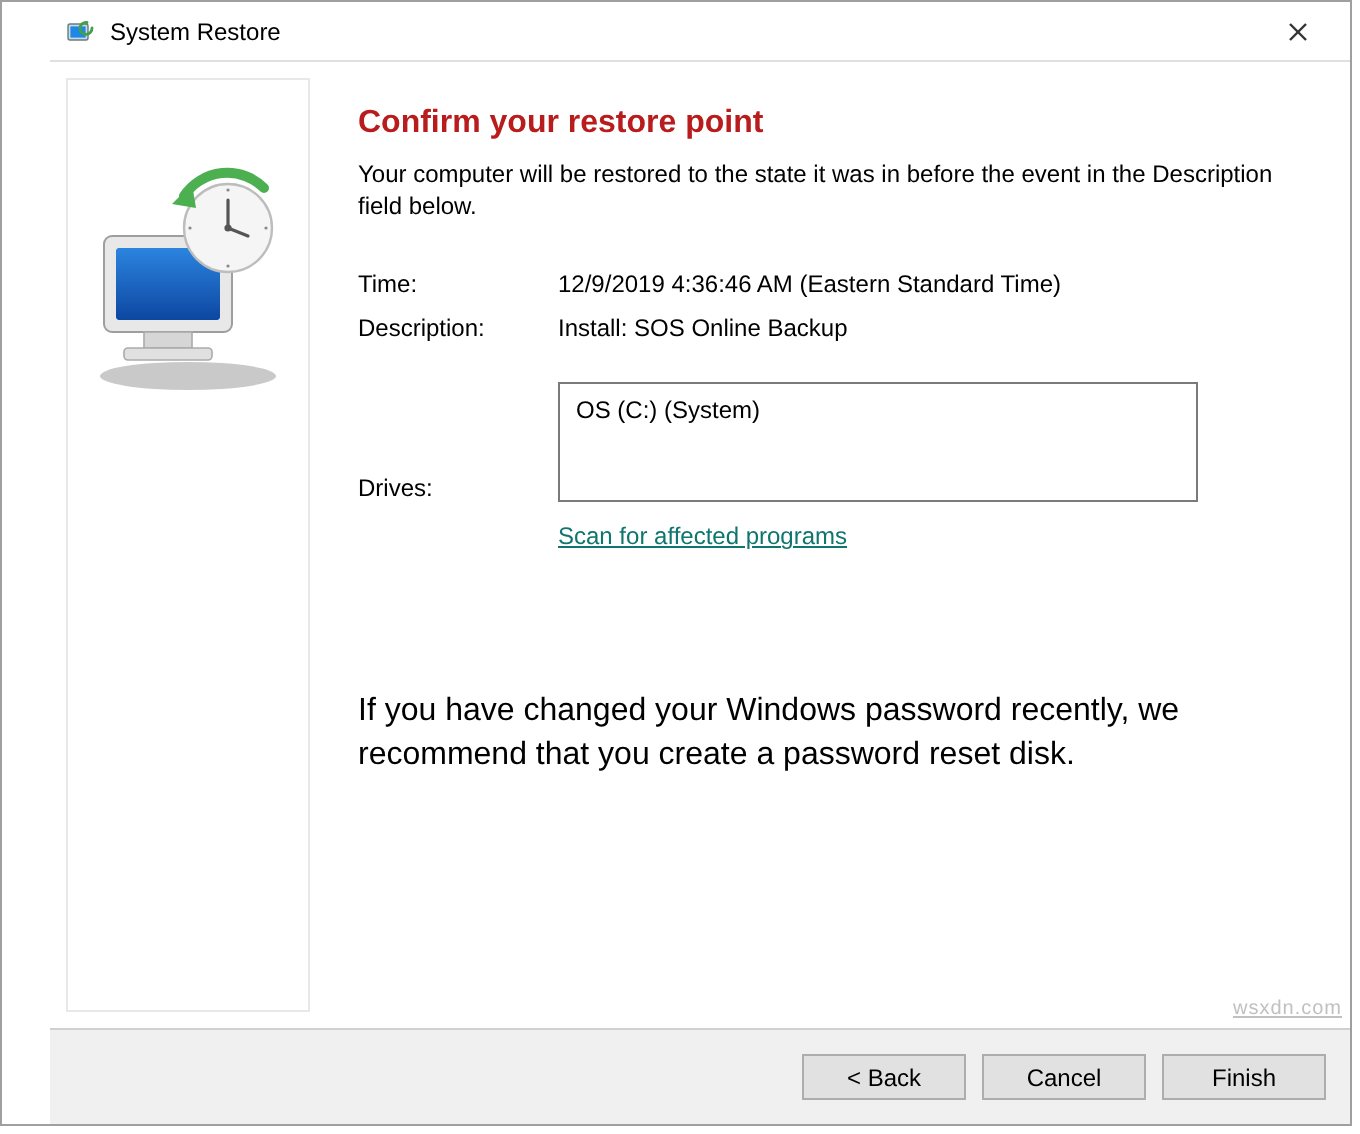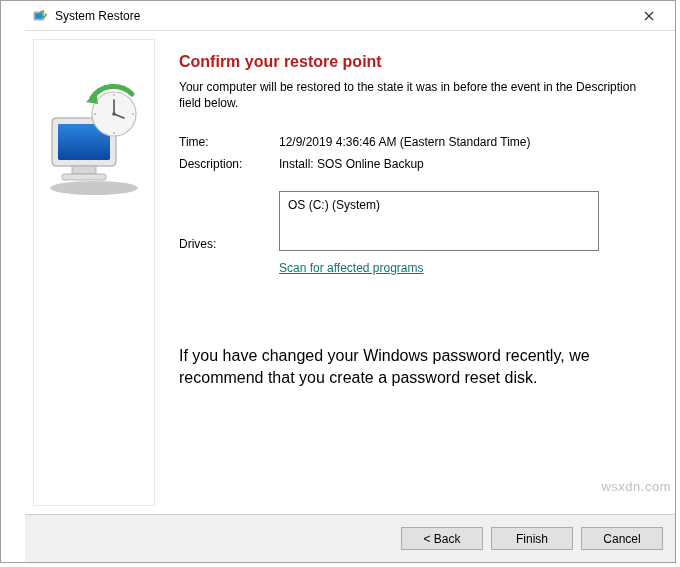--- a/index.html
+++ b/index.html
@@ -135,25 +135,26 @@
     background: #e1e1e1;
     border: 1px solid #adadad;
     font-family: inherit;
     font-size: 12px;
     cursor: default;
     padding: 0;
   }
   .watermark {
     position: absolute;
     right: 4px;
-    bottom: 68px;
-    font-size: 13px;
+    bottom: 52px;
+    font-size: 10px;
     color: #c0c0c0;
     letter-spacing: 0.5px;
     pointer-events: none;
+    text-decoration: underline;
   }
 </style>
 </head>
 <body>
 
 <div class="window">
 
   <div class="titlebar">
     <span class="title-icon">
       <svg viewBox="0 0 16 16">
@@ -231,18 +232,18 @@
 
       <div class="spacer-block"></div>
 
       <p class="para">If you have changed your Windows password recently, we recommend that you create a password reset disk.</p>
     </div>
 
   </div>
 
   <div class="footer">
     <button class="wbutton">&lt; Back</button>
+    <button class="wbutton">Cancel</button>
     <button class="wbutton">Finish</button>
-    <button class="wbutton">Cancel</button>
   </div>
 
   <div class="watermark">wsxdn.com</div>
 </div>
 
 </body></html>

